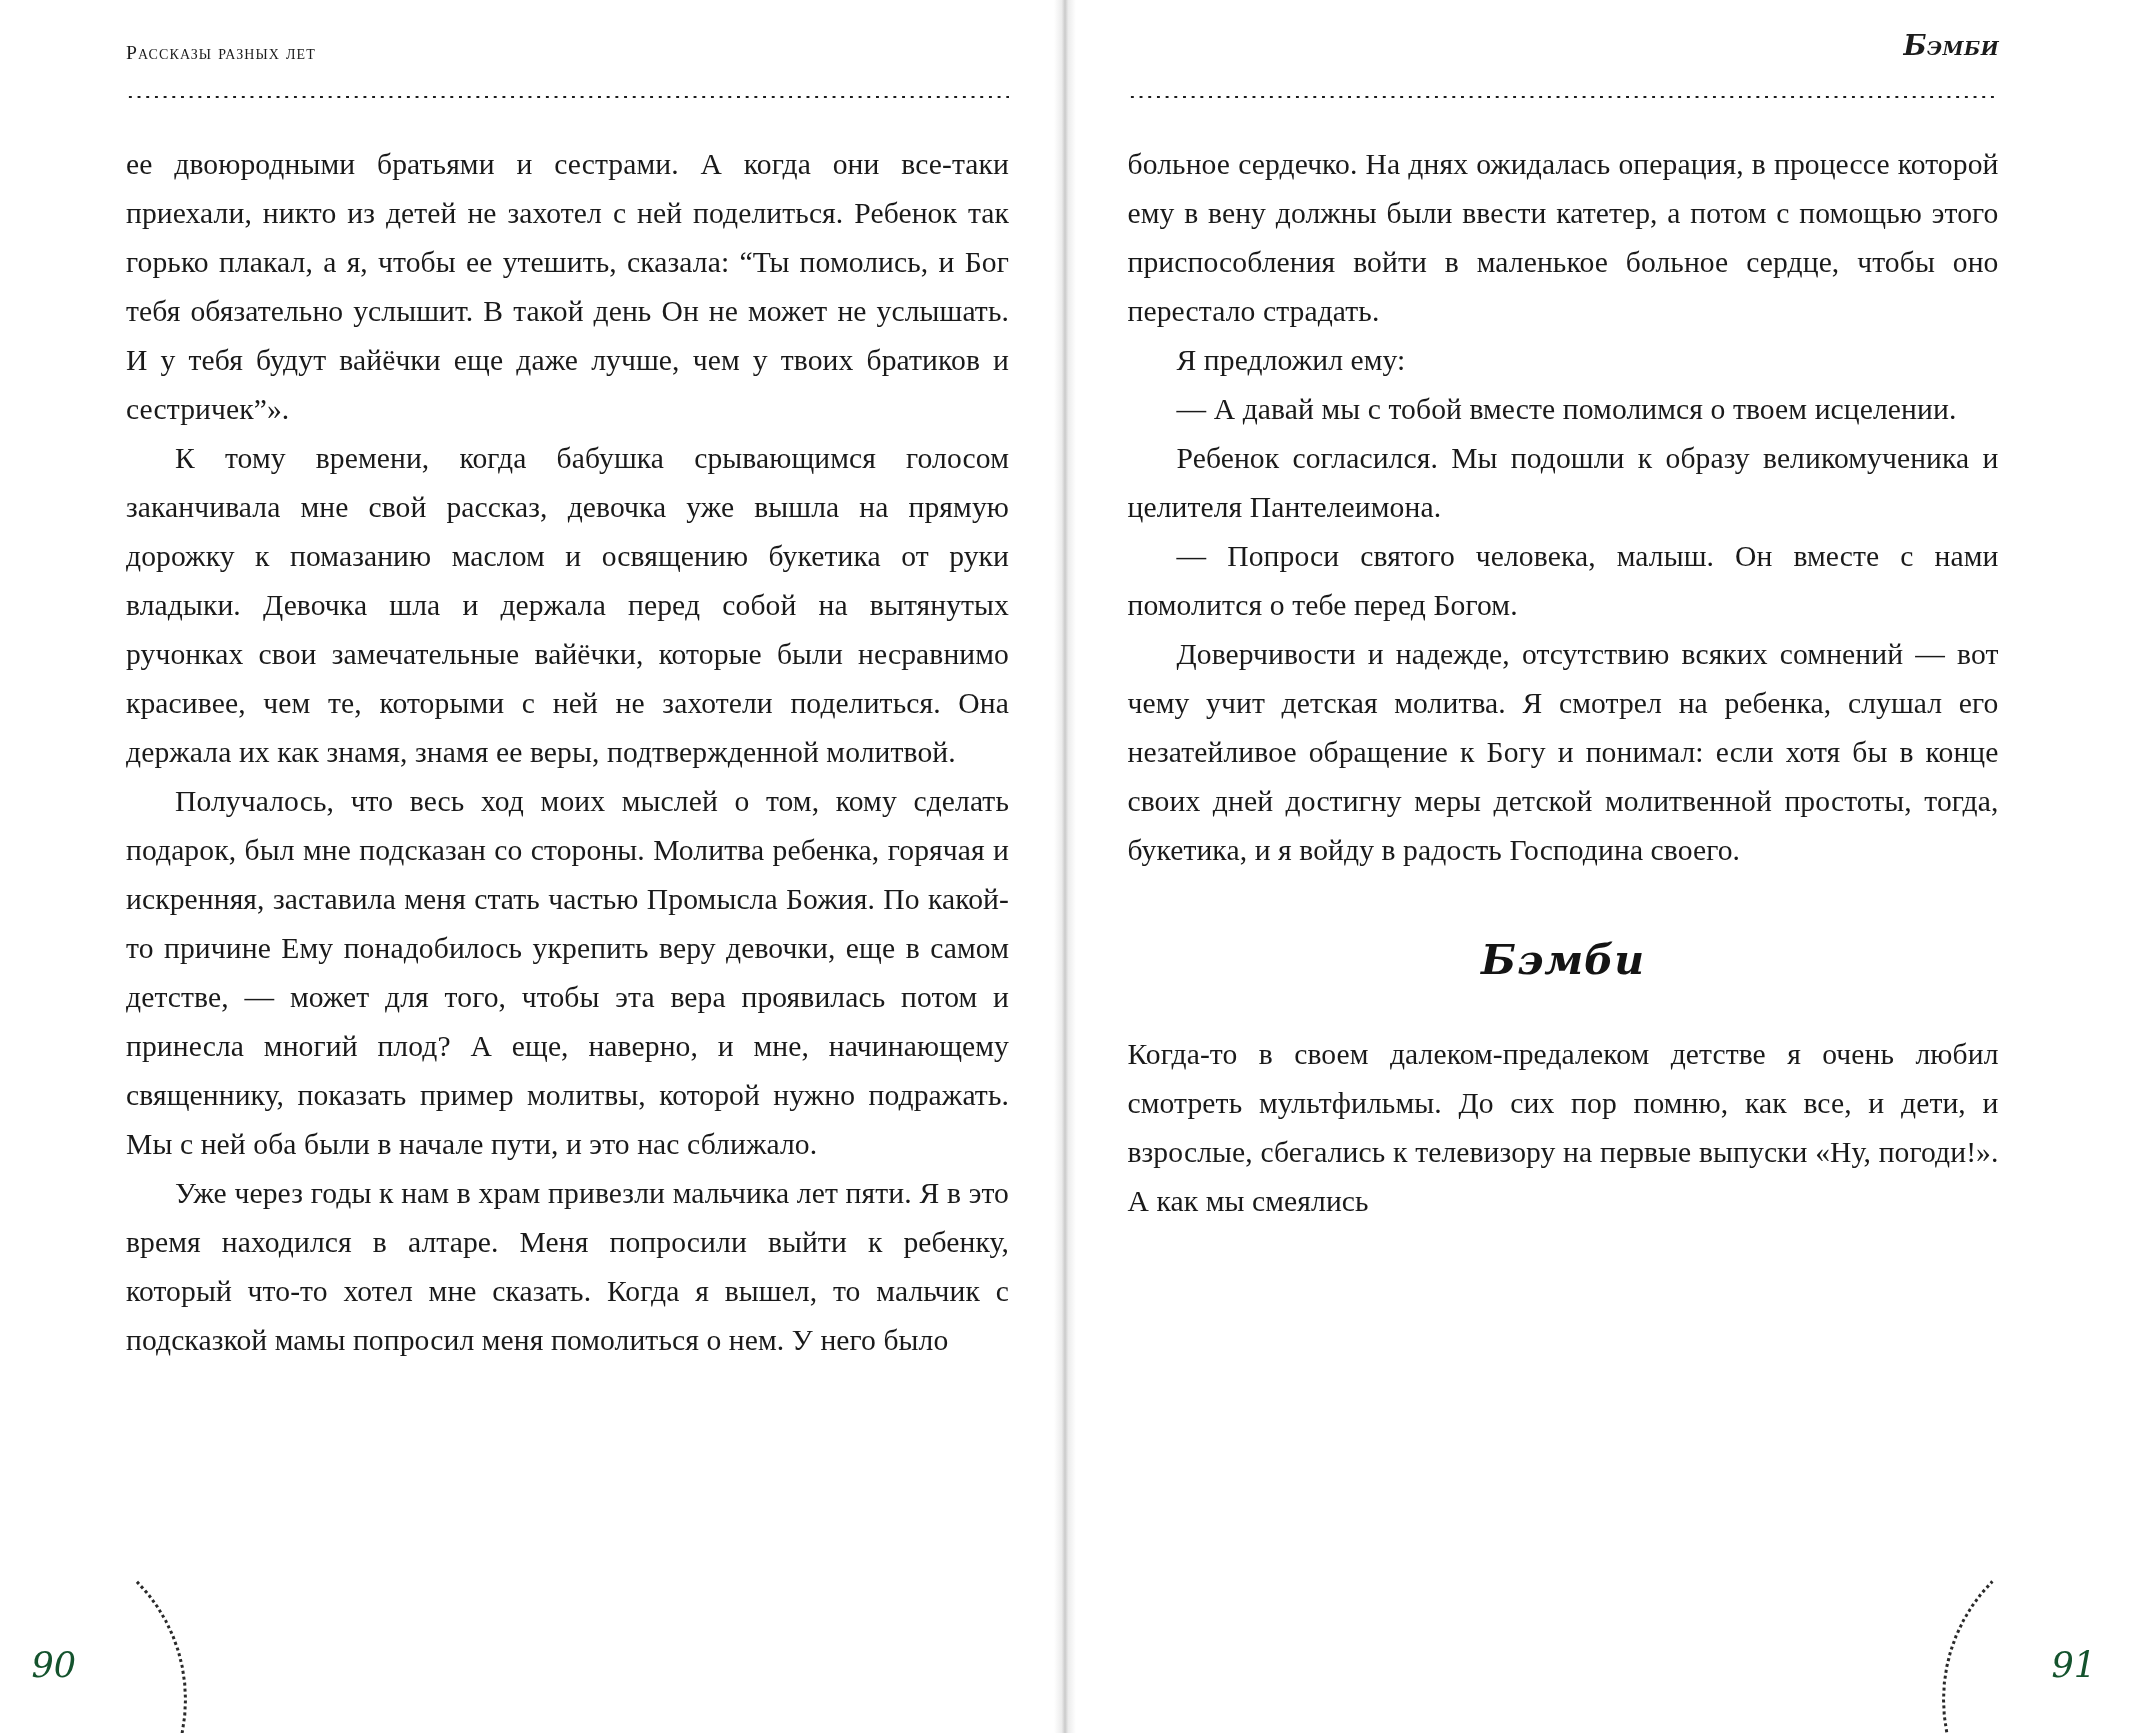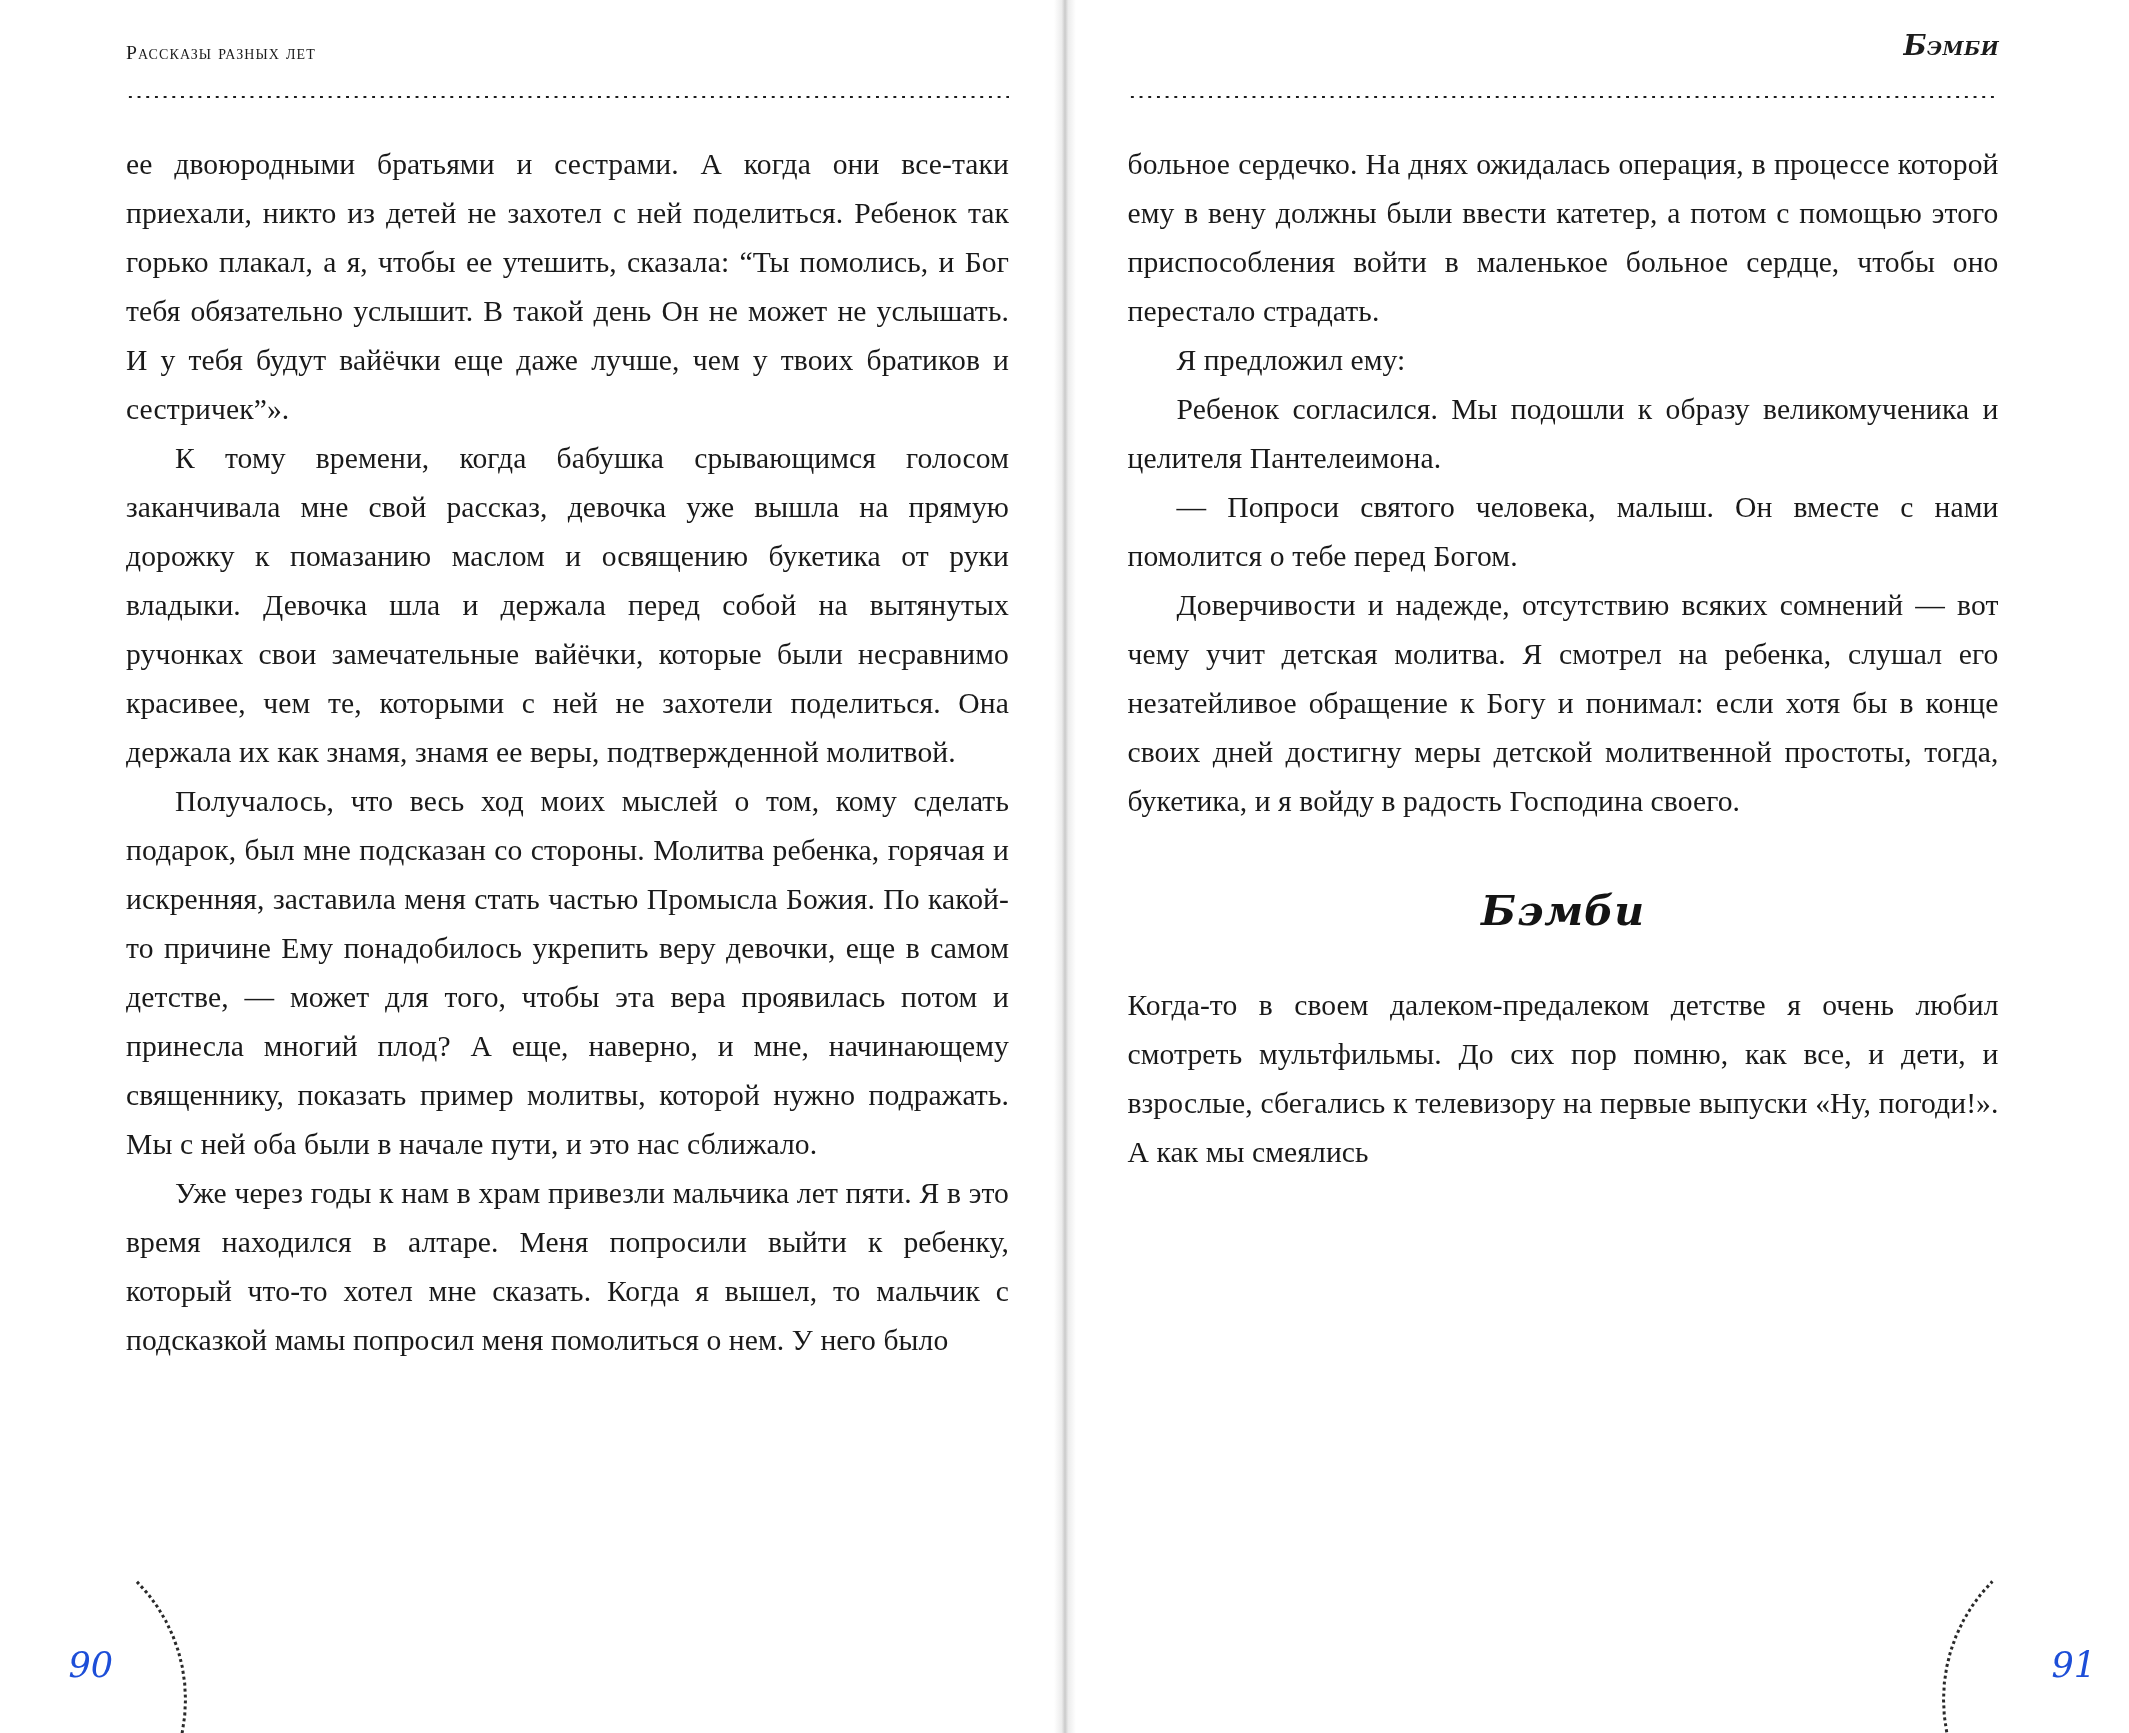--- a/index.html
+++ b/index.html
@@ -110,22 +110,21 @@
     text-align: center;
     color: #141414;
   }
 
   .folio {
     position: absolute;
     bottom: 49px;
     font-family: "DejaVu Serif", serif;
     font-style: italic;
     font-size: 35px;
-    color: #1d4ed8;
-    margin-left: 37px;
+    color: #14532d;
   }
   .folio-left  { left: 31.5px; }
   .folio-right { right: 33px; }
 
   
   .arc {
     position: absolute;
     bottom: -134px;
     width: 331px;
     height: 331px;
@@ -164,20 +163,21 @@
 
   <div class="page page-right">
 
     <div class="runhead runhead-right">Бэмби</div>
 
     <div class="rule rule-right"></div>
 
     <div class="column">
       <p class="body">больное сердечко. На днях ожидалась операция, в процессе которой ему в вену должны были ввести катетер, а потом с помощью этого приспособления войти в маленькое больное сердце, чтобы оно перестало страдать.</p>
       <p class="body indent">Я предложил ему:</p>
+      <p class="body indent">— А давай мы с тобой вместе помолимся о твоем исцелении.</p>
       <p class="body indent">Ребенок согласился. Мы подошли к образу великомученика и целителя Пантелеимона.</p>
       <p class="body indent">— Попроси святого человека, малыш. Он вместе с нами помолится о тебе перед Богом.</p>
       <p class="body indent">Доверчивости и надежде, отсутствию всяких сомнений — вот чему учит детская молитва. Я смотрел на ребенка, слушал его незатейливое обращение к Богу и понимал: если хотя бы в конце своих дней достигну меры детской молитвенной простоты, тогда, букетика, и я войду в радость Господина своего.</p>
 
       <h2 class="story-title">Бэмби</h2>
 
       <p class="body">Когда-то в своем далеком-предалеком детстве я очень любил смотреть мультфильмы. До сих пор помню, как все, и дети, и взрослые, сбегались к телевизору на первые выпуски «Ну, погоди!». А как мы смеялись</p>
     </div>
 
     <div class="arc arc-right"></div>

